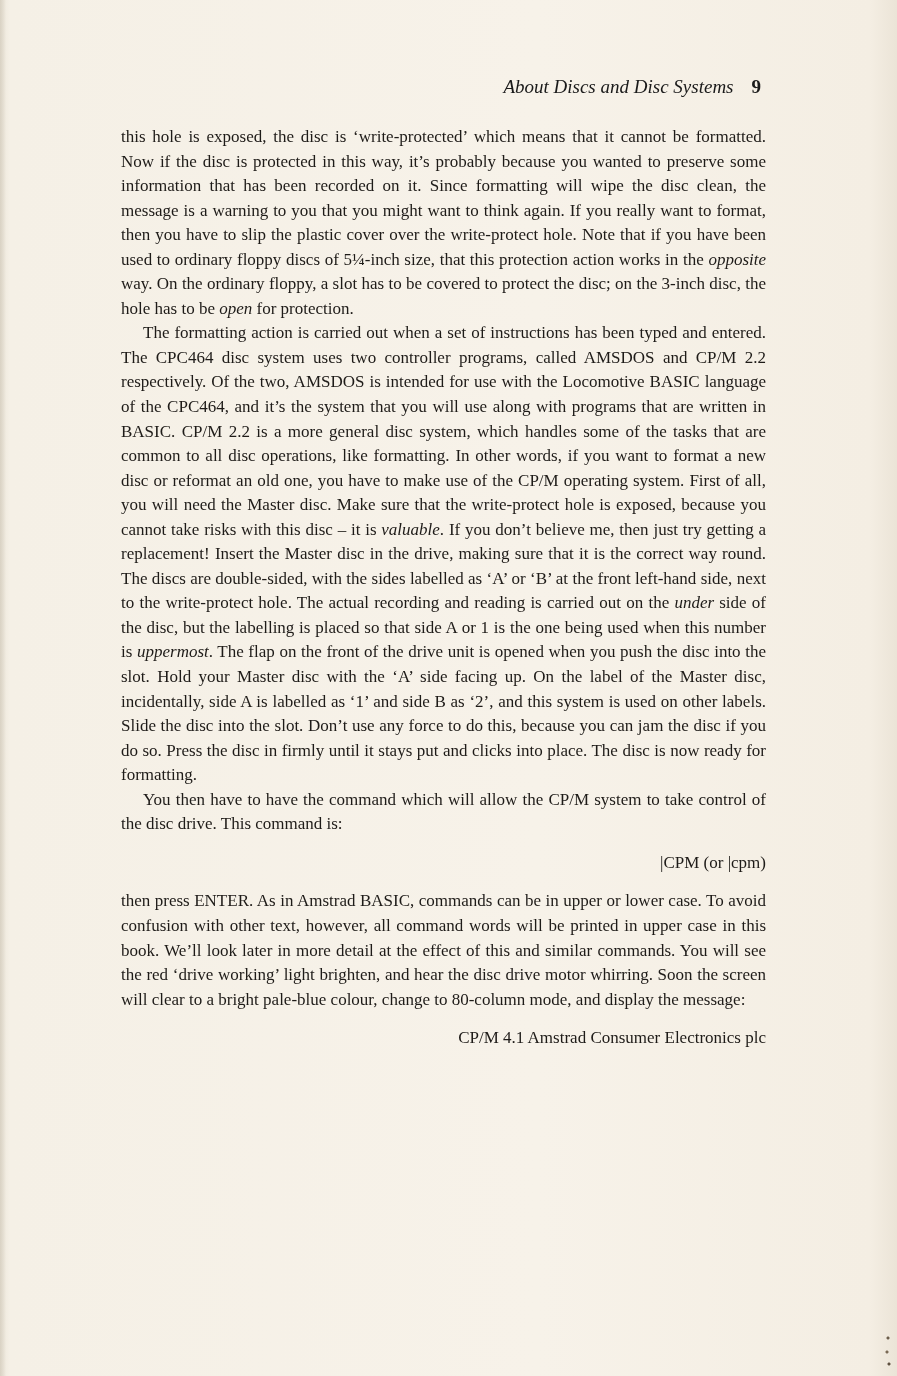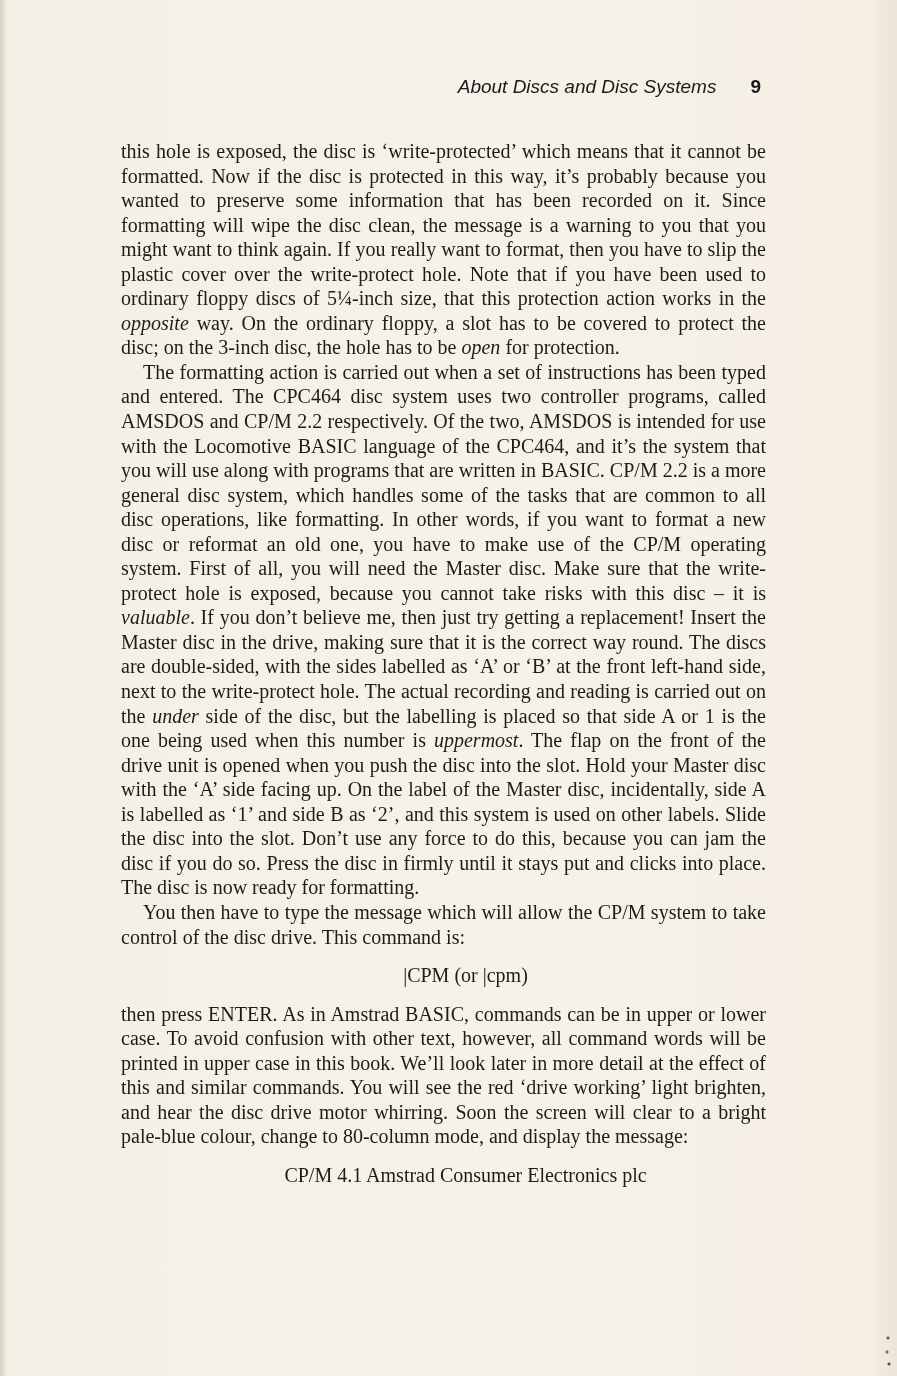--- a/index.html
+++ b/index.html
@@ -13,37 +13,37 @@
   .page {
     position: absolute; left: 0; top: 0; width: 897px; height: 1376px;
     background: linear-gradient(90deg, #ece6da 0px, #f5f0e6 10px, #f7f2e9 60%, #f4eee3 97%, #ebe4d7 100%);
   }
   .left-edge {
     position: absolute; left: 0; top: 0; width: 6px; height: 1376px;
     background: linear-gradient(90deg, #d9d2c4, rgba(0,0,0,0));
   }
   .running-head {
     position: absolute; top: 76px; right: 136px;
-    font-family: Liberation Sans, sans-serif;
+    font-family: Liberation Serif, serif;
     font-size: 19px; color: #1a1a1a;
-    display: flex; align-items: center; gap: 34px;
+    display: flex; align-items: center; gap: 18px;
   }
   .running-head .title { font-style: italic; }
   .running-head .num { font-weight: bold; font-size: 19px; }
   .body-text {
-    position: absolute; left: 121px; top: 139px; width: 645px;
-    font-size: 20px; line-height: 24.55px;
+    position: absolute; left: 121px; top: 125px; width: 645px;
+    font-size: 17px; line-height: 24.55px;
     text-align: justify;
   }
   .body-text p { margin: 0; }
   .body-text p.indent { text-indent: 22px; }
   .body-text p.cont { text-indent: 0; }
   .cmd {
     margin: 14px 0 14px 44px !important;
-    text-align: center;
+    text-align: right;
   }
   .body-text em { font-style: italic; }
   .specks {
     position: absolute; right: 4px; bottom: 6px; width: 10px; height: 40px;
     background: radial-gradient(circle at 50% 20%, #6b5d4a 1px, transparent 2px),
                 radial-gradient(circle at 40% 55%, #7a6a55 1px, transparent 2px),
                 radial-gradient(circle at 60% 85%, #5e5040 1px, transparent 2px);
   }
 </style>
 </head>
@@ -53,20 +53,20 @@
   <div class="left-edge"></div>
 
   <div class="running-head">
     <span class="title">About Discs and Disc Systems</span>
     <span class="num">9</span>
   </div>
 
   <div class="body-text" id="body-text">
       <p class="cont"><span>this hole is exposed, the disc is ‘write-protected’ which means that it cannot be formatted. Now if the disc is protected in this way, it’s probably because you wanted to preserve some information that has been recorded on it. Since formatting will wipe the disc clean, the message is a warning to you that you might want to think again. If you really want to format, then you have to slip the plastic cover over the write-protect hole. Note that if you have been used to ordinary floppy discs of 5¼-inch size, that this protection action works in the </span><em>opposite</em><span> way. On the ordinary floppy, a slot has to be covered to protect the disc; on the 3-inch disc, the hole has to be </span><em>open</em><span> for protection.</span></p>
       <p class="indent"><span>The formatting action is carried out when a set of instructions has been typed and entered. The CPC464 disc system uses two controller programs, called AMSDOS and CP/M 2.2 respectively. Of the two, AMSDOS is intended for use with the Locomotive BASIC language of the CPC464, and it’s the system that you will use along with programs that are written in BASIC. CP/M 2.2 is a more general disc system, which handles some of the tasks that are common to all disc operations, like formatting. In other words, if you want to format a new disc or reformat an old one, you have to make use of the CP/M operating system. First of all, you will need the Master disc. Make sure that the write-protect hole is exposed, because you cannot take risks with this disc – it is </span><em>valuable</em><span>. If you don’t believe me, then just try getting a replacement! Insert the Master disc in the drive, making sure that it is the correct way round. The discs are double-sided, with the sides labelled as ‘A’ or ‘B’ at the front left-hand side, next to the write-protect hole. The actual recording and reading is carried out on the </span><em>under</em><span> side of the disc, but the labelling is placed so that side A or 1 is the one being used when this number is </span><em>uppermost</em><span>. The flap on the front of the drive unit is opened when you push the disc into the slot. Hold your Master disc with the ‘A’ side facing up. On the label of the Master disc, incidentally, side A is labelled as ‘1’ and side B as ‘2’, and this system is used on other labels. Slide the disc into the slot. Don’t use any force to do this, because you can jam the disc if you do so. Press the disc in firmly until it stays put and clicks into place. The disc is now ready for formatting.</span></p>
-      <p class="indent"><span>You then have to type the message which will allow the CP/M system to take control of the disc drive. This command is:</span></p>
+      <p class="indent"><span>You then have to have the command which will allow the CP/M system to take control of the disc drive. This command is:</span></p>
       <p class="cmd"><span>|CPM (or |cpm)</span></p>
       <p class="cont"><span>then press ENTER. As in Amstrad BASIC, commands can be in upper or lower case. To avoid confusion with other text, however, all command words will be printed in upper case in this book. We’ll look later in more detail at the effect of this and similar commands. You will see the red ‘drive working’ light brighten, and hear the disc drive motor whirring. Soon the screen will clear to a bright pale-blue colour, change to 80-column mode, and display the message:</span></p>
       <p class="cmd"><span>CP/M 4.1 Amstrad Consumer Electronics plc</span></p>
     </div>
 
   <div class="specks"></div>
 </div>
 
 </body></html>

